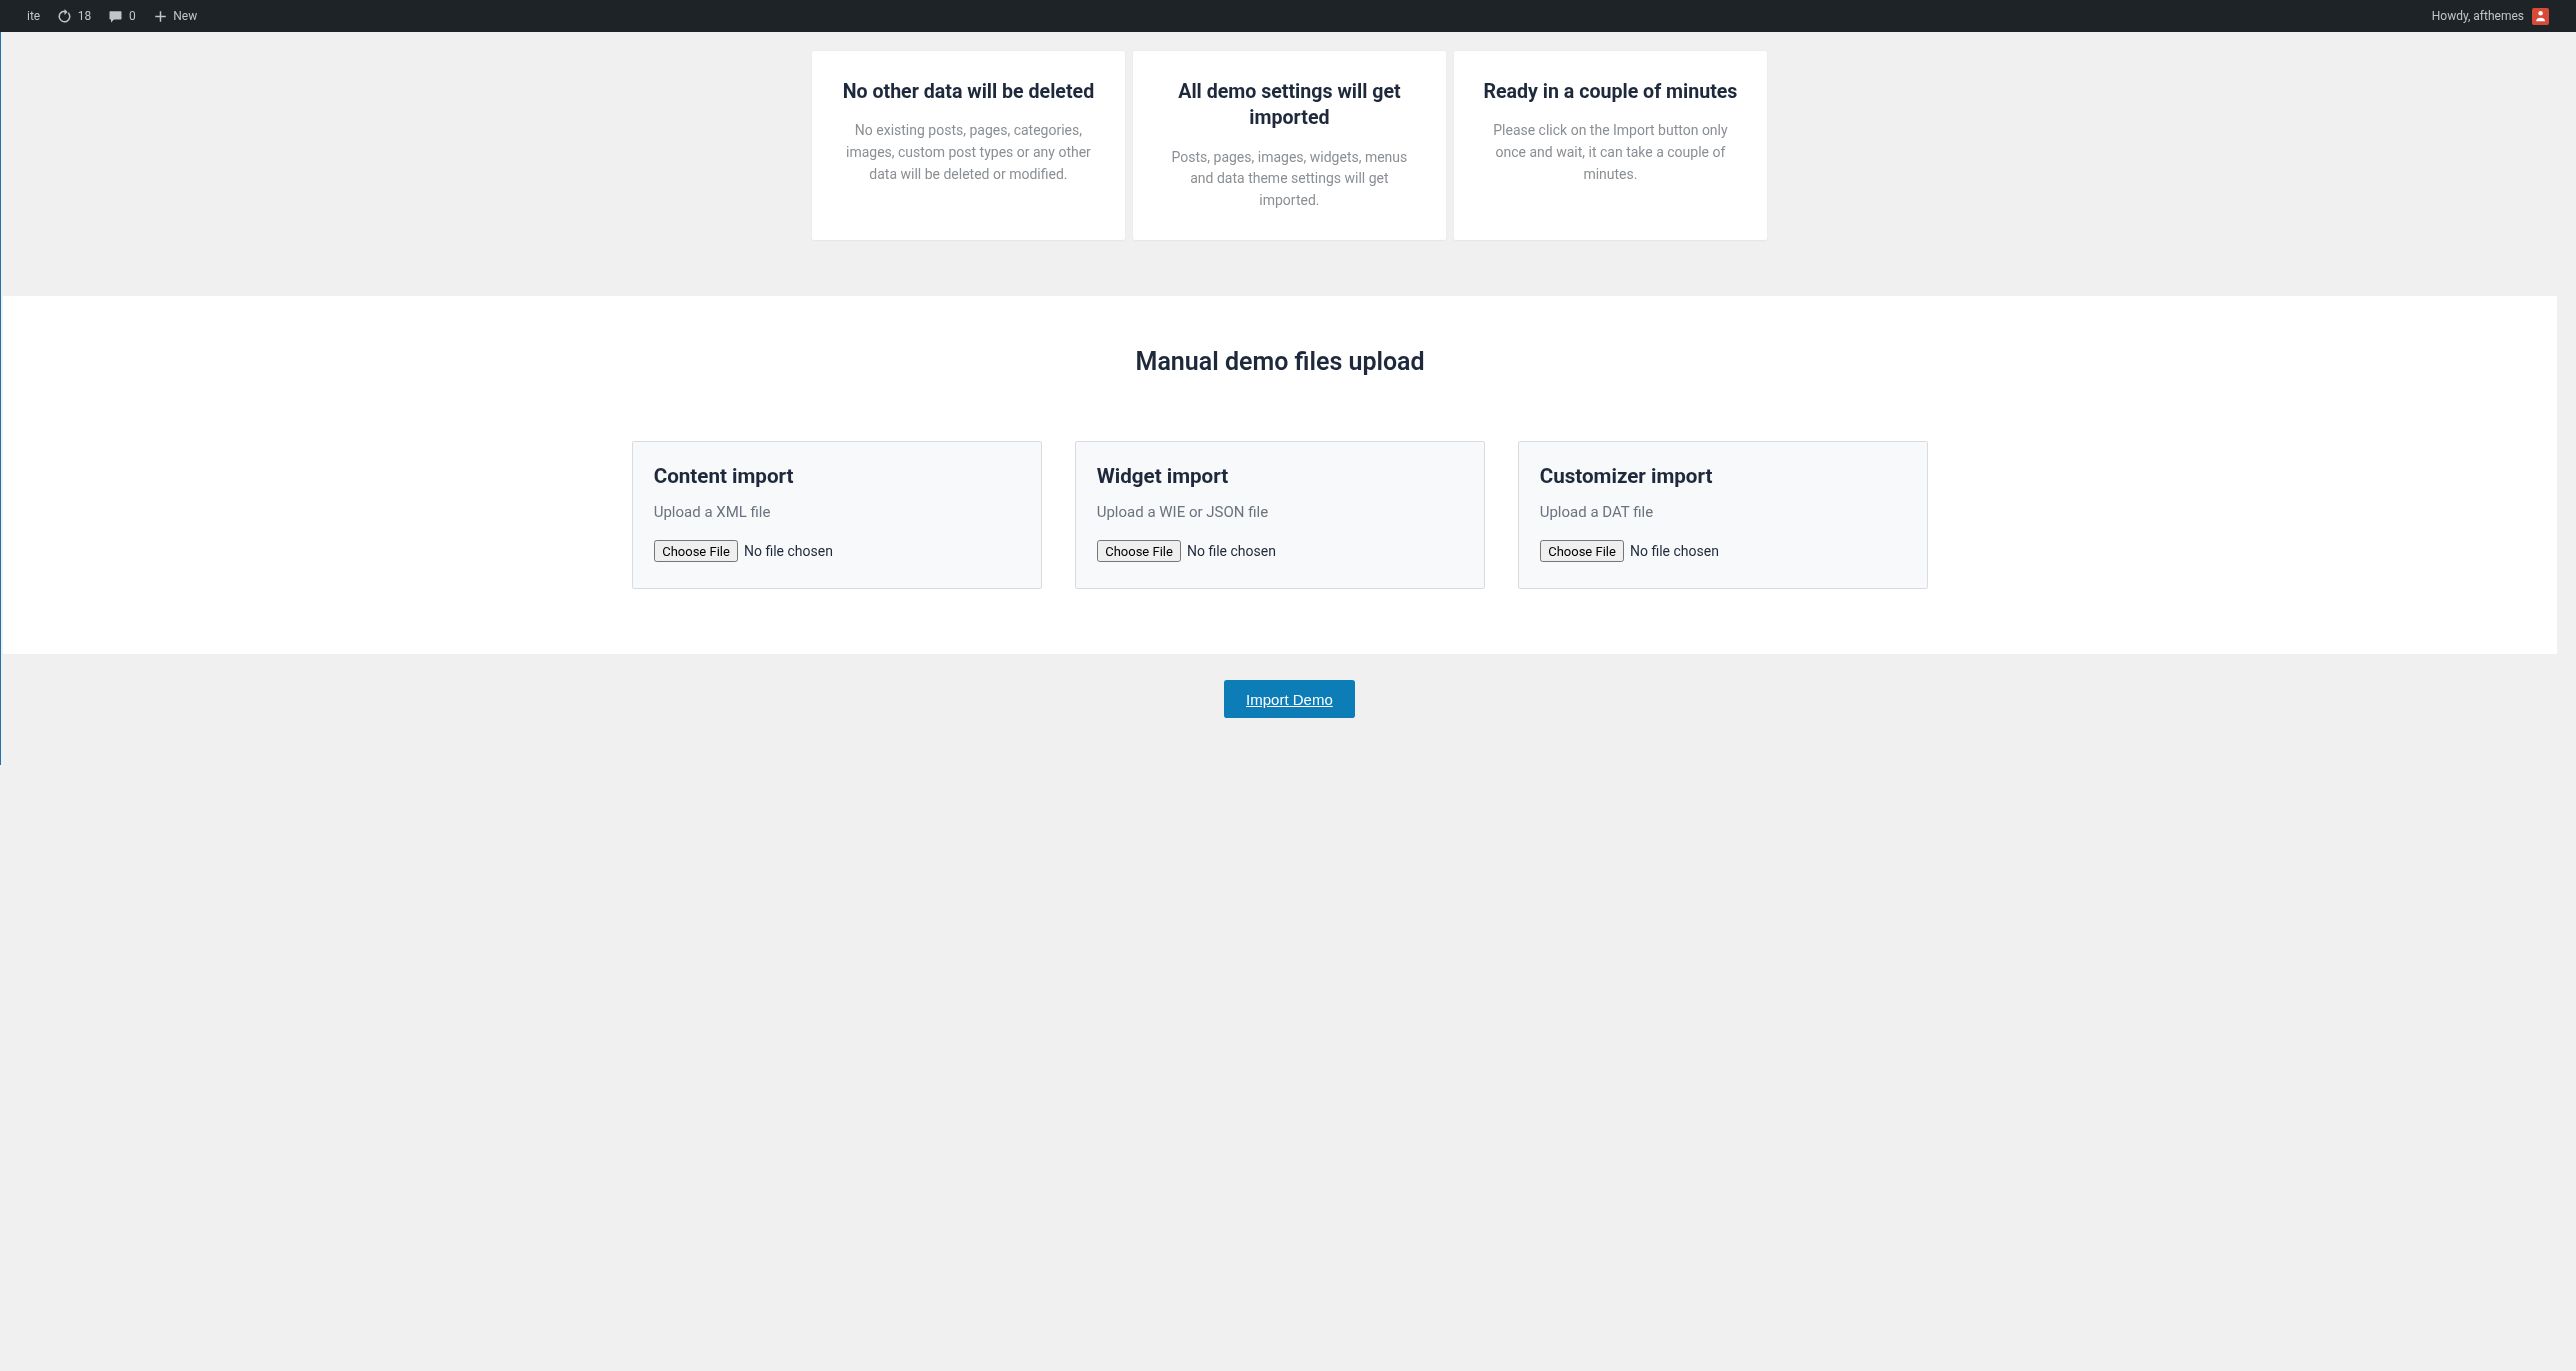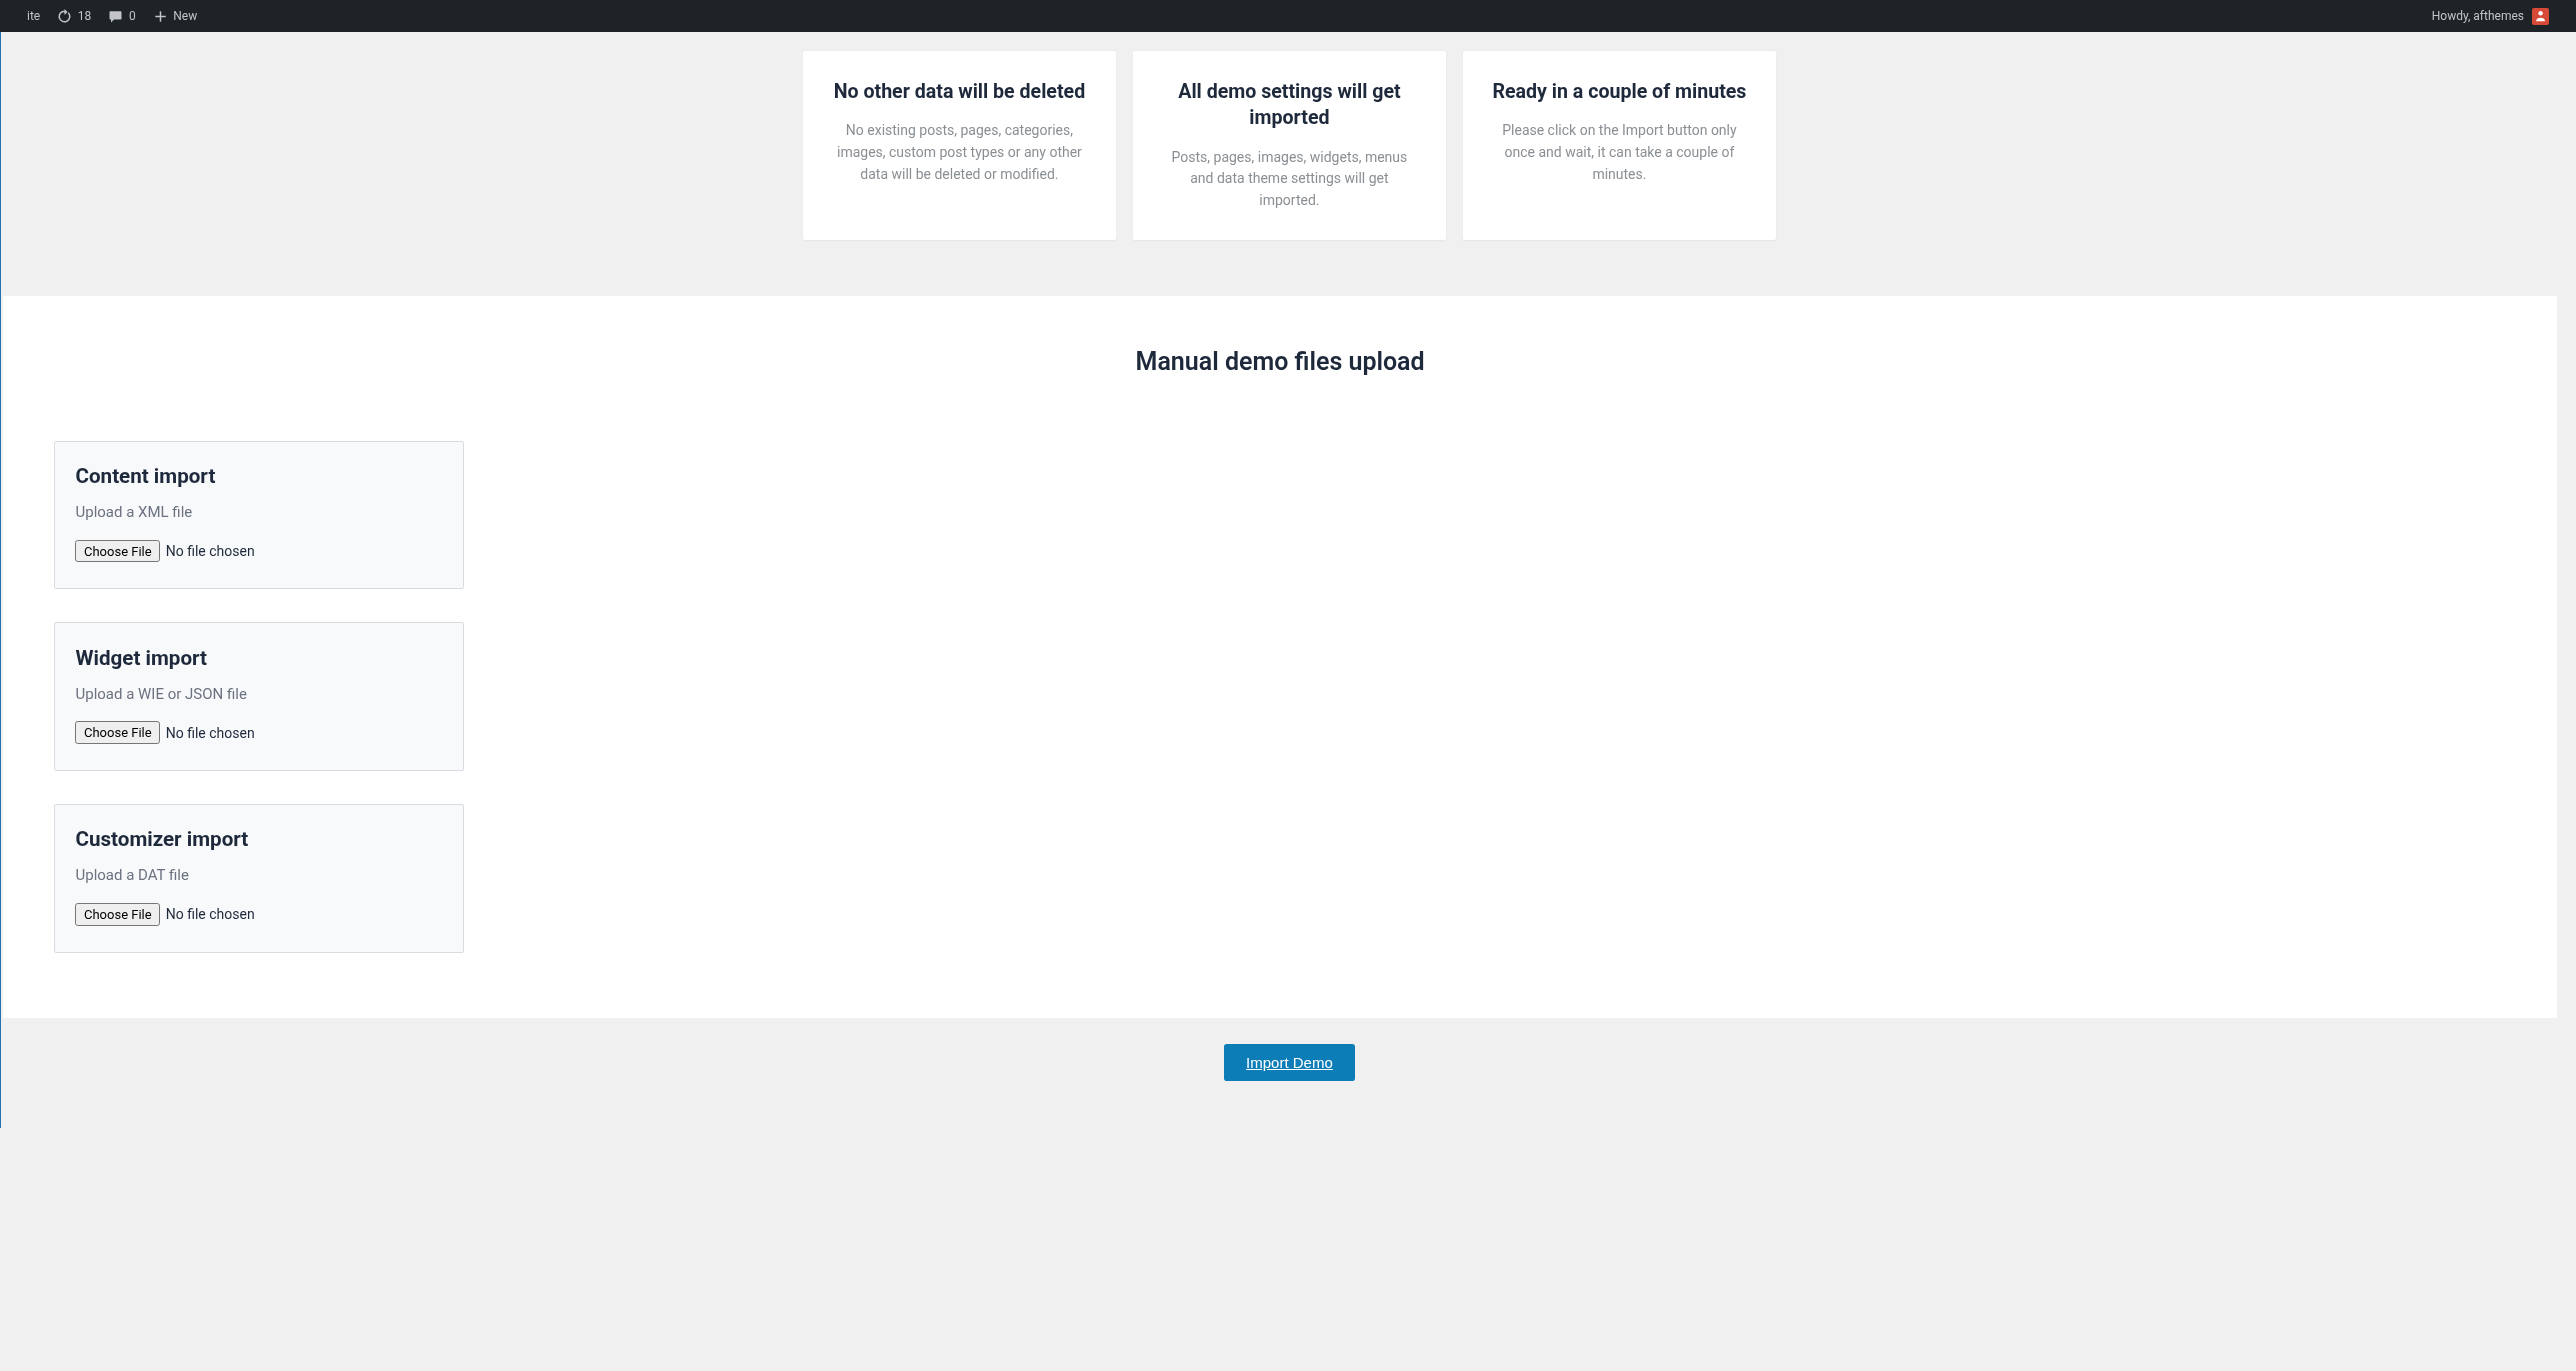--- a/index.html
+++ b/index.html
@@ -48,21 +48,21 @@
       display: inline-flex;
       align-items: center;
       justify-content: center;
     }
     .content-wrap {
       padding-left: 1.9px;
       border-left: 1.9px solid #2271b1;
     }
     .info-cards {
       display: flex;
-      gap: 17px;
+      gap: 8px;
       padding: 18.7px 0 56px;
       justify-content: center;
     }
     .info-card {
       background: #fff;
       width: 313px;
       padding: 28px 26px;
       text-align: center;
       border-radius: 1.9px;
       box-shadow: 0 0.9px 1.9px rgba(0,0,0,0.05);
@@ -88,21 +88,20 @@
       text-align: center;
       font-size: 25px;
       font-weight: 600;
       color: #1e293b;
       margin-bottom: 65px;
     }
     .upload-cards {
       display: flex;
       gap: 33px;
       justify-content: center;
-      flex-direction: column;
     }
     .upload-card {
       background: #f8f9fb;
       border: 0.9px solid #d8dce1;
       border-radius: 1.9px;
       width: 410px;
       padding: 22.4px 20.6px 26px;
     }
     .upload-card h4 {
       font-size: 20.6px;

